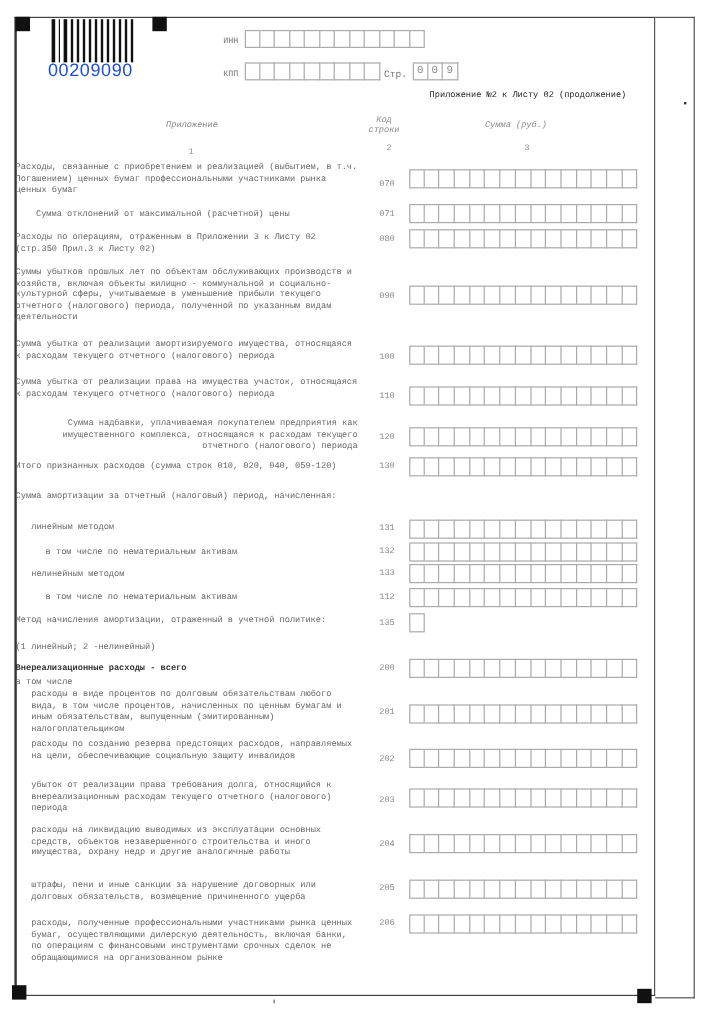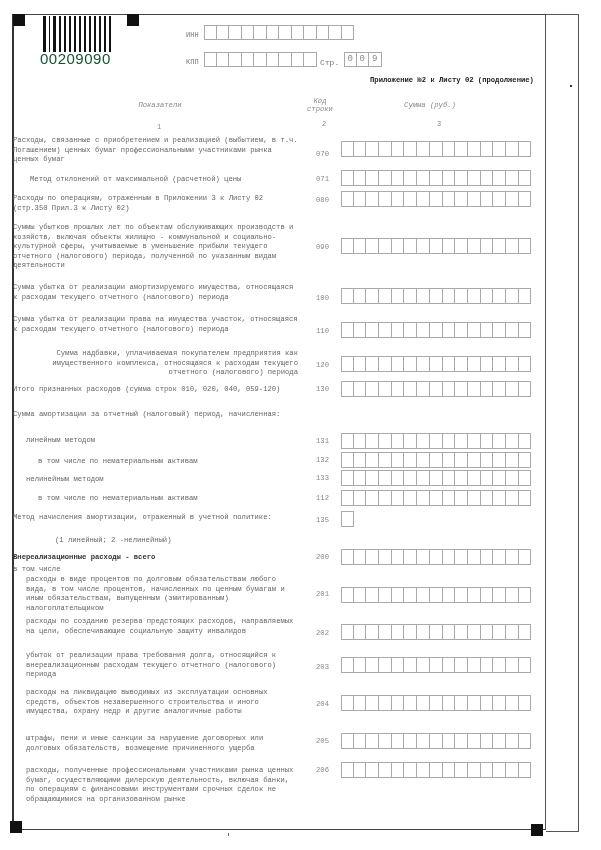--- a/index.html
+++ b/index.html
@@ -8,27 +8,27 @@
   .frame { position:absolute; left:12px; top:14px; width:534px; height:816px;
            border:1px solid #444; border-right:1px solid #555; box-sizing:border-box; border-left:2px solid #333; }
   .side { position:absolute; left:546px; top:14px; width:33px; height:818px;
           border:1px solid #555; border-left:none; box-sizing:border-box; }
   .side-dot { position:absolute; left:570px; top:85px; width:2px; height:2px; background:#333; }
   .mark { position:absolute; width:12px; height:12px; background:#111; }
   .barcode { position:absolute; left:43px; top:16px; width:68px; height:36px; display:flex; gap:3px; }
   .barcode span { display:block; width:2px; height:100%; background:#111; }
   .barcode span.w { width:3px; }
   .bc-num { position:absolute; left:40px; top:50px; font-family:"Liberation Sans", sans-serif;
-            font-size:15px; color:#14532d; letter-spacing:0.5px; }
+            font-size:15px; color:#1d4ed8; letter-spacing:0.5px; }
   .lbl { position:absolute; font-size:7px; color:#777; }
   .cells { position:absolute; display:flex; }
   .cells .c { width:12.5px; height:15px; border:1px solid #aaa; border-left:none; box-sizing:border-box;
               font-size:9px; color:#888; text-align:center; line-height:13px; }
   .cells .c:first-child { border-left:1px solid #aaa; }
-  .appendix { position:absolute; left:358px; top:76px; font-size:7.2px; color:#222; font-weight:bold;margin-left:12px; }
+  .appendix { position:absolute; left:358px; top:76px; font-size:7.2px; color:#222; font-weight:normal; }
   .hdr { position:absolute; font-size:7.2px; font-style:italic; color:#888; text-align:center; }
   .colnum { position:absolute; font-size:7px; color:#888; }
   .row-text { position:absolute; left:13px; width:285px; font-size:7.2px; line-height:9.6px; color:#666; }
   .row-text.bold { font-weight:bold; color:#333; }
   .code { position:absolute; left:316px; font-size:7.2px; color:#888; }
   .grid { position:absolute; left:341px; display:flex; }
   .grid .c { width:12.7px; height:16px; border:1px solid #aaa; border-left:none; box-sizing:border-box; }
   .grid .c:first-child { border-left:1px solid #aaa; }
   .tick { position:absolute; left:228px; top:833px; width:1px; height:3px; background:#666; }
 </style>
@@ -93,21 +93,21 @@
 
 <div class="lbl" style="left:320px;top:58px;font-size:8px;">Стр.</div>
 <div class="cells" id="pg" style="left:344px;top:52px;">
     <div class="c">0</div>
     <div class="c">0</div>
     <div class="c">9</div>
   </div>
 
 <div class="appendix">Приложение №2 к Листу 02 (продолжение)</div>
 
-<div class="hdr" style="left:120px;top:101px;width:80px;">Показатели</div>
+<div class="hdr" style="left:120px;top:101px;width:80px;">Приложение</div>
 <div class="hdr" style="left:300px;top:97px;width:40px;">Код</div>
 <div class="hdr" style="left:300px;top:105px;width:40px;">строки</div>
 <div class="hdr" style="left:380px;top:101px;width:100px;">Сумма (руб.)</div>
 <div class="colnum" style="left:157px;top:123px;">1</div>
 <div class="colnum" style="left:322px;top:120px;">2</div>
 <div class="colnum" style="left:437px;top:120px;">3</div>
 
 <div id="rows">
     <div class="row-text" style="top: 136px; left: 13px; width: 285px;">Расходы, связанные с приобретением и реализацией (выбытием, в т.ч. Погашением) ценных бумаг профессиональными участниками рынка ценных бумаг</div>
     <div class="code" style="top: 150px;">070</div>
@@ -121,21 +121,21 @@
       <div class="c"></div>
       <div class="c"></div>
       <div class="c"></div>
       <div class="c"></div>
       <div class="c"></div>
       <div class="c"></div>
       <div class="c"></div>
       <div class="c"></div>
       <div class="c"></div>
     </div>
-    <div class="row-text" style="top: 175px; left: 30px; width: 268px;">Метод отклонений от максимальной (расчетной) цены</div>
+    <div class="row-text" style="top: 175px; left: 30px; width: 268px;">Сумма отклонений от максимальной (расчетной) цены</div>
     <div class="code" style="top: 175px;">071</div>
     <div class="grid" style="top: 170px;">
       <div class="c"></div>
       <div class="c"></div>
       <div class="c"></div>
       <div class="c"></div>
       <div class="c"></div>
       <div class="c"></div>
       <div class="c"></div>
       <div class="c"></div>
@@ -336,21 +336,21 @@
       <div class="c"></div>
       <div class="c"></div>
       <div class="c"></div>
       <div class="c"></div>
     </div>
     <div class="row-text" style="top: 513px; left: 13px; width: 285px;">Метод начисления амортизации, отраженный в учетной политике:</div>
     <div class="code" style="top: 516px;">135</div>
     <div class="grid" style="top: 511px;">
       <div class="c"></div>
     </div>
-    <div class="row-text" style="top: 536px; left: 13px; width: 285px; padding-left: 42px;">(1 линейный; 2 -нелинейный)</div>
+    <div class="row-text" style="top: 536px; left: 13px; width: 285px;">(1 линейный; 2 -нелинейный)</div>
     <div class="row-text bold" style="top: 553px; left: 13px; width: 285px;">Внереализационные расходы - всего</div>
     <div class="code" style="top: 553px;">200</div>
     <div class="grid" style="top: 549px;">
       <div class="c"></div>
       <div class="c"></div>
       <div class="c"></div>
       <div class="c"></div>
       <div class="c"></div>
       <div class="c"></div>
       <div class="c"></div>

